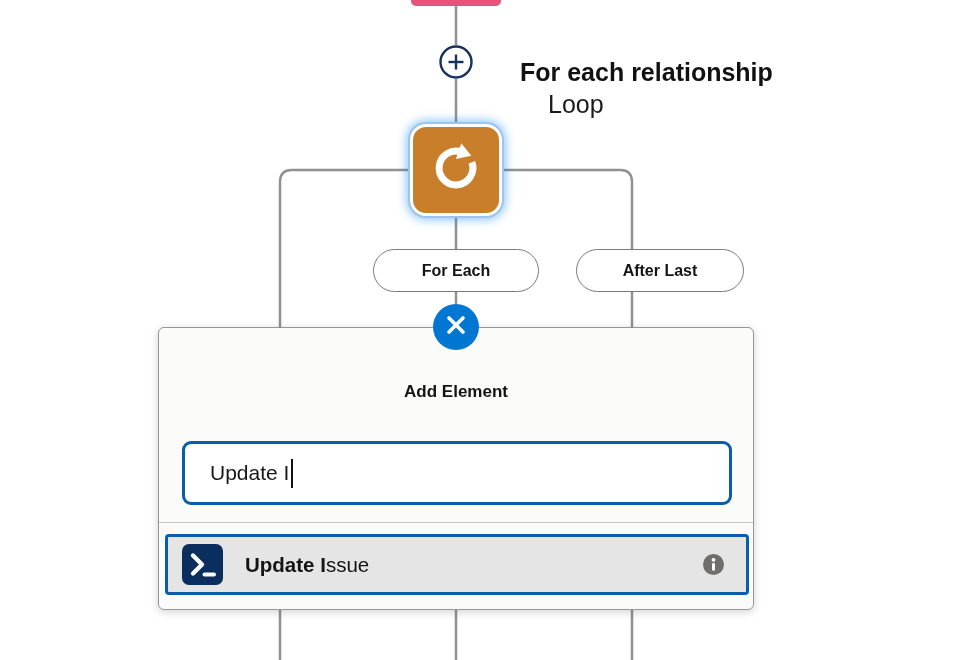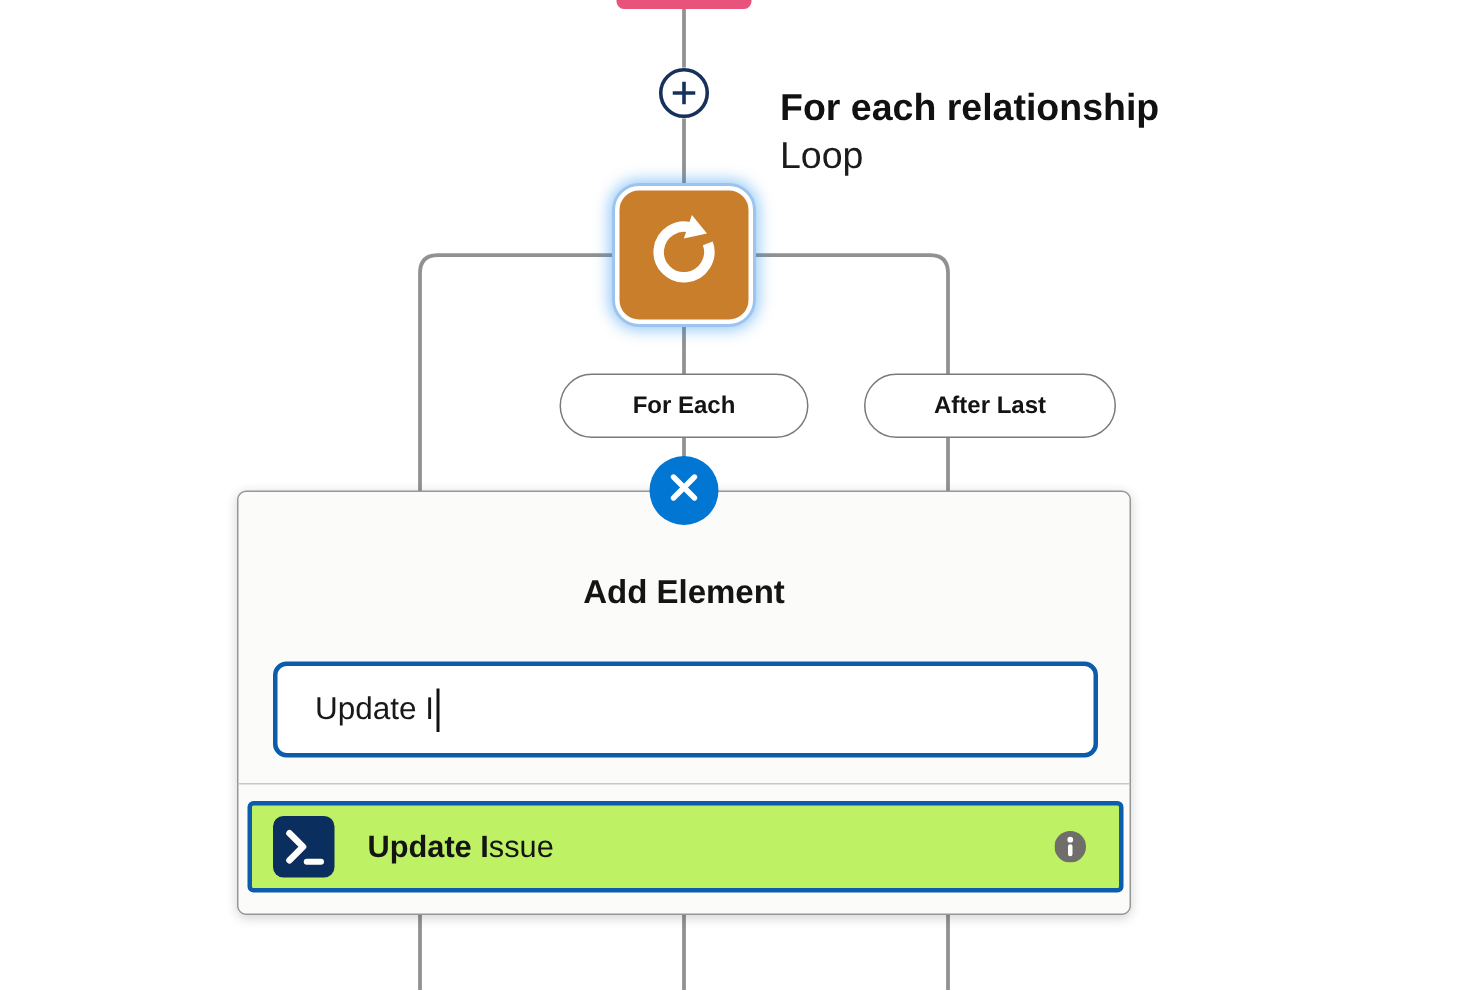--- a/index.html
+++ b/index.html
@@ -41,21 +41,21 @@
   }
 
   
   .node-label {
     position: absolute;
     left: 520px; top: 56px;
     line-height: 32px;
     font-size: 25px;
   }
   .node-label .title { font-weight: 700; color: #111; }
-  .node-label .subtitle { font-weight: 400; color: #1b1b1b; }
+  .node-label .subtitle { font-weight: 400; color: #1b1b1b; margin-left: 28px; }
 
   
   .loop-node {
     position: absolute;
     left: 410px; top: 124px;
     width: 92px; height: 92px;
     background: #C97E2B;
     border: 3px solid #ffffff;
     border-radius: 16px;
     box-shadow: 0 0 0 2px #9cc4ee, 0 0 10px 4px rgba(21,137,238,0.45);
@@ -99,21 +99,21 @@
     background: #FBFBFA;
     border: 1px solid #979797;
     border-radius: 6px;
     box-shadow: 0 2px 8px rgba(0,0,0,0.18);
     z-index: 2;
   }
   .dialog-title {
     position: absolute;
     left: 0; right: 0; top: 54px;
     text-align: center;
-    font-size: 22px;
+    font-size: 17px;
     font-weight: 700;
     color: #141414;
   }
   .search-box {
     position: absolute;
     left: 23px; top: 113px;
     width: 550px; height: 64px;
     background: #ffffff;
     border: 3px solid #0B5CAB;
     border-radius: 9px;
@@ -135,21 +135,21 @@
   .dialog-divider {
     position: absolute;
     left: 0; right: 0; top: 194px;
     border-top: 1px solid #C9C7C5;
   }
 
   .result-item {
     position: absolute;
     left: 6px; top: 206px;
     width: 584px; height: 61px;
-    background: #bef264;
+    background: #e5e5e5;
     border: 3px solid #0B5CAB;
     border-radius: 4px;
     display: flex; align-items: center;
     padding: 0 22px 0 14px;
     gap: 22px;
     cursor: pointer;
   }
   .terminal-icon {
     width: 41px; height: 41px;
     background: #0A2F5E;

